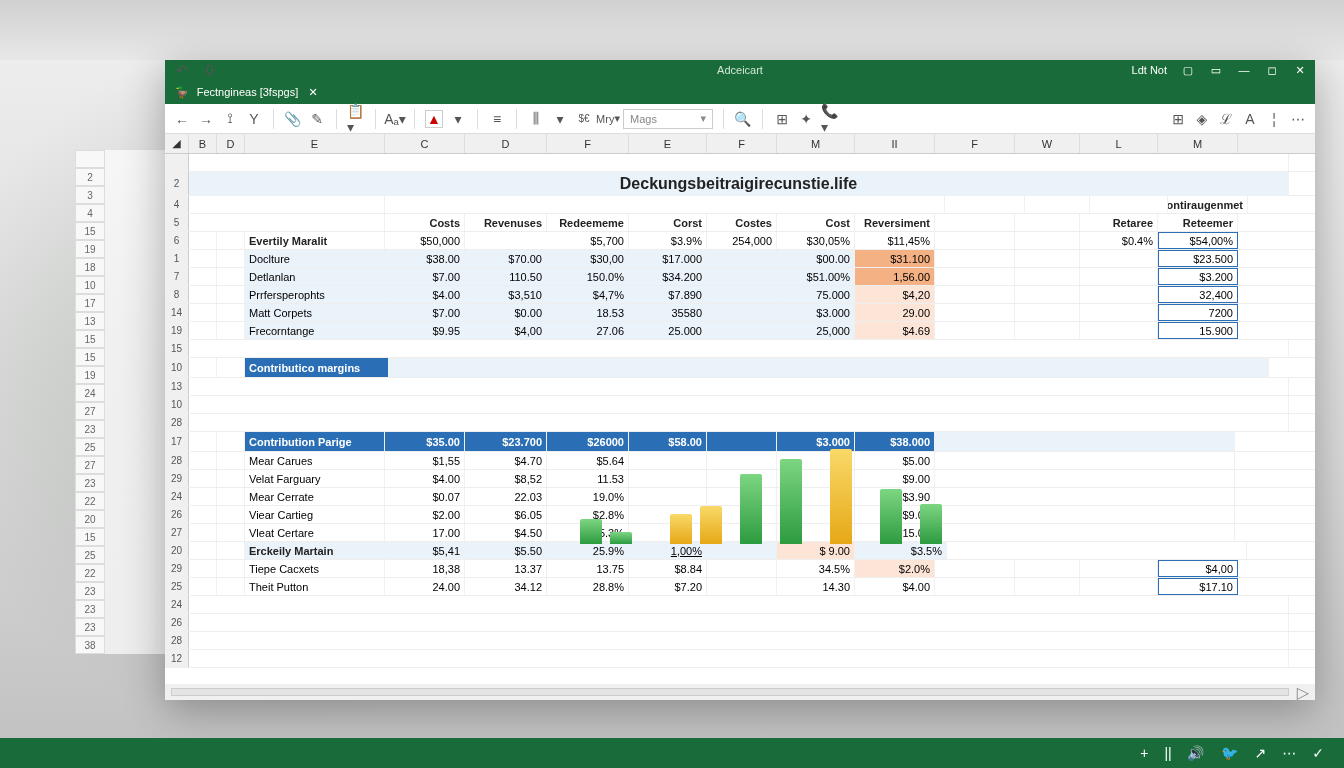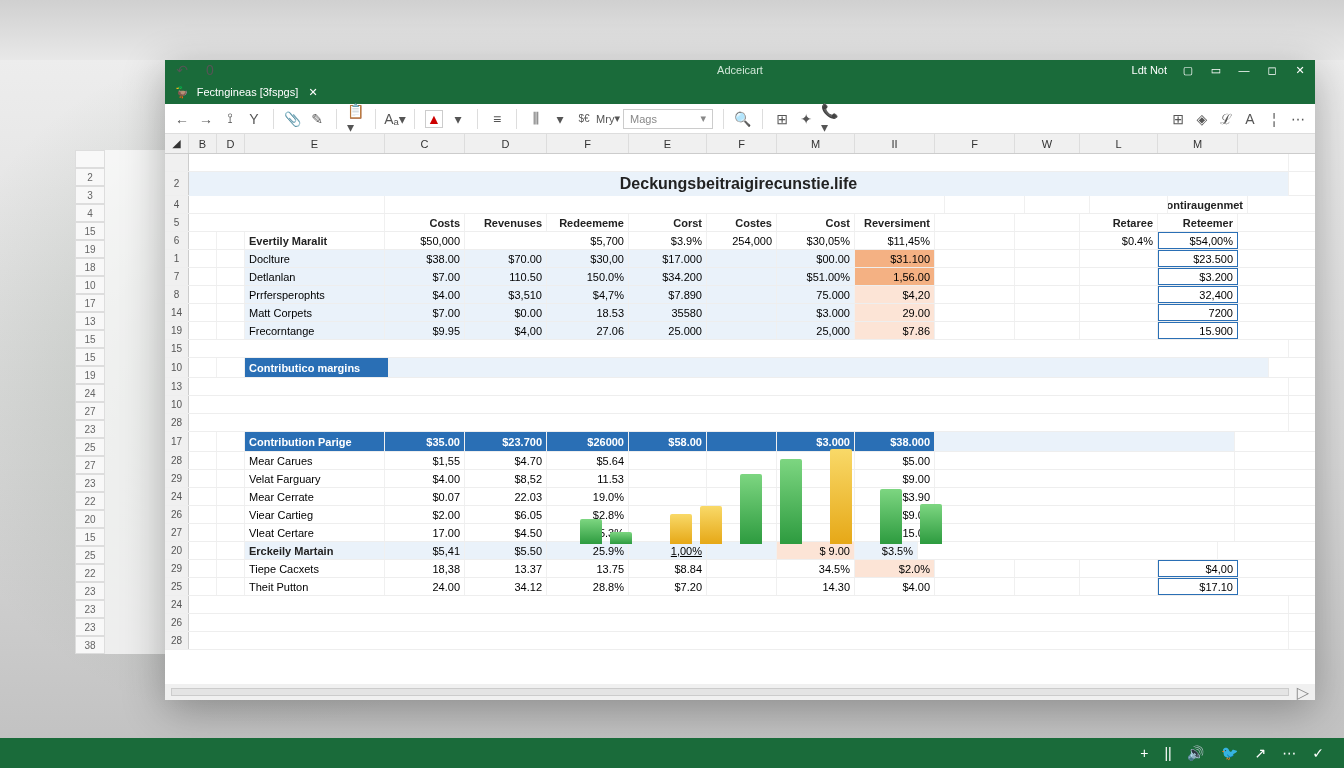--- a/index.html
+++ b/index.html
@@ -302,21 +302,21 @@
         <div class="rownum">19</div>
         <div class="cell " style="width: 28px;"></div>
         <div class="cell " style="width: 28px;"></div>
         <div class="cell lightblue" style="width: 140px;">Frecorntange</div>
         <div class="cell num lightblue" style="width: 80px;">$9.95</div>
         <div class="cell num lightblue" style="width: 82px;">$4,00</div>
         <div class="cell num lightblue" style="width: 82px;">27.06</div>
         <div class="cell num lightblue" style="width: 78px;">25.000</div>
         <div class="cell num lightblue" style="width: 70px;"></div>
         <div class="cell num lightblue" style="width: 78px;">25,000</div>
-        <div class="cell num lightorange" style="width: 80px;">$7.86</div>
+        <div class="cell num lightorange" style="width: 80px;">$4.69</div>
         <div class="cell " style="width: 80px;"></div>
         <div class="cell " style="width: 65px;"></div>
         <div class="cell num" style="width: 78px;"></div>
         <div class="cell num boxed" style="width: 80px;">15.900</div>
       </div>
       <div class="row">
         <div class="rownum">15</div>
         <div class="cell " style="width: 1100px;"></div>
       </div>
       <div class="row" style="height: 20px;">
@@ -426,21 +426,21 @@
         <div class="rownum">20</div>
         <div class="cell " style="width: 28px;"></div>
         <div class="cell " style="width: 28px;"></div>
         <div class="cell hdr lightblue" style="width: 140px;">Erckeily Martain</div>
         <div class="cell num lightblue" style="width: 80px;">$5,41</div>
         <div class="cell num lightblue" style="width: 82px;">$5.50</div>
         <div class="cell num lightblue" style="width: 82px;">25.9%</div>
         <div class="cell num lightblue" style="width: 78px; text-decoration: underline;">1,00%</div>
         <div class="cell num lightblue" style="width: 70px;"></div>
         <div class="cell num lightorange" style="width: 78px;">$ 9.00</div>
-        <div class="cell num lightblue" style="width: 63px;">$3.5%</div>
+        <div class="cell num lightblue" style="width: 92px;">$3.5%</div>
         <div class="cell " style="width: 300px;"></div>
       </div>
       <div class="row">
         <div class="rownum">29</div>
         <div class="cell " style="width: 28px;"></div>
         <div class="cell " style="width: 28px;"></div>
         <div class="cell " style="width: 140px;">Tiepe Cacxets</div>
         <div class="cell num" style="width: 80px;">18,38</div>
         <div class="cell num" style="width: 82px;">13.37</div>
         <div class="cell num" style="width: 82px;">13.75</div>
@@ -473,20 +473,24 @@
       <div class="row">
         <div class="rownum">24</div>
         <div class="cell " style="width: 1100px;"></div>
       </div>
       <div class="row">
         <div class="rownum">26</div>
         <div class="cell " style="width: 1100px;"></div>
       </div>
       <div class="row">
         <div class="rownum">28</div>
+        <div class="cell " style="width: 1100px;"></div>
+      </div>
+      <div class="row">
+        <div class="rownum">12</div>
         <div class="cell " style="width: 1100px;"></div>
       </div>
     </div>
 
   <div class="hscroll">
     <div class="hscroll-track"></div>
     <span style="margin-left:8px;color:#888">▷</span>
   </div>
 </div>
 

